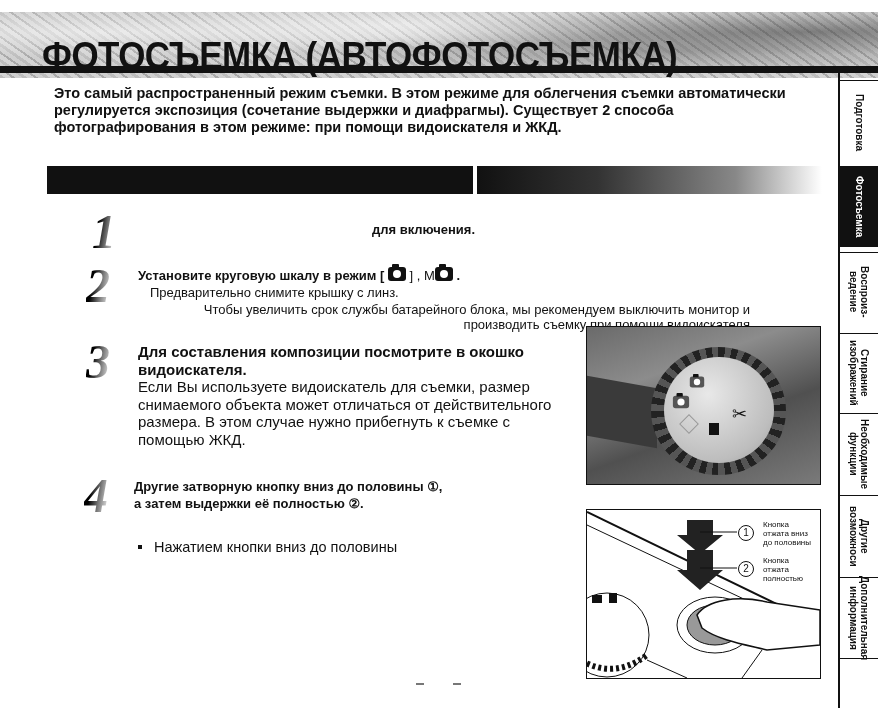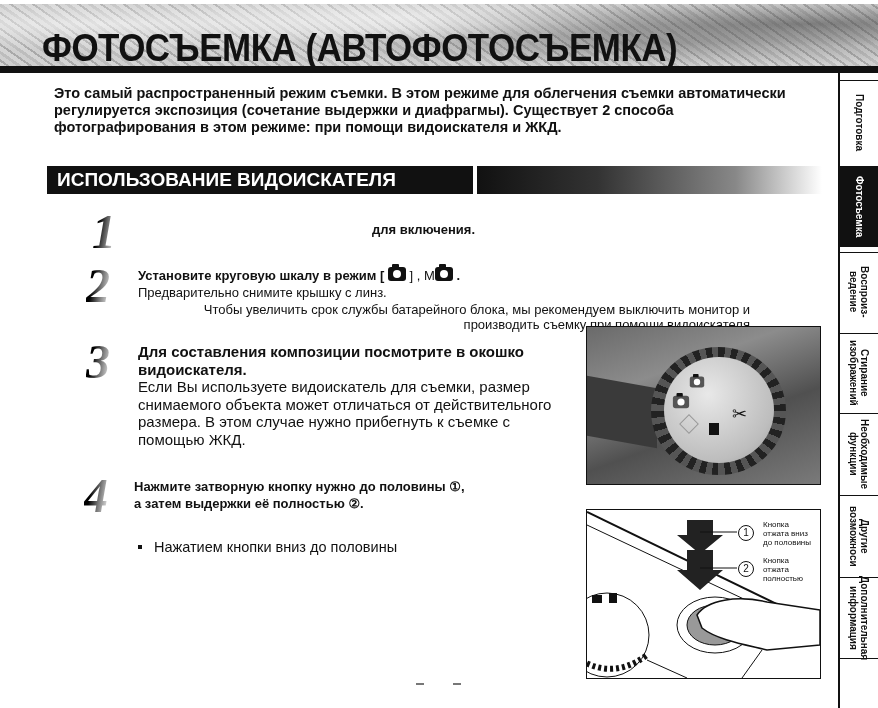--- a/index.html
+++ b/index.html
@@ -1,17 +1,17 @@
 <!DOCTYPE html>
 <html><head>
 <meta charset="utf-8">
 <style>
   html, body { margin:0; padding:0; background:#fff; }
   body { width:878px; height:708px; position:relative; overflow:hidden; font-family:"Liberation Sans", sans-serif; color:#111; }
-  .header { position:absolute; left:0; top:4px; width:878px; height:66px;
+  .header { position:absolute; left:0; top:12px; width:878px; height:66px;
     background:
       radial-gradient(ellipse at 12% 30%, rgba(255,255,255,0.55) 0, rgba(255,255,255,0) 40%),
       radial-gradient(ellipse at 45% 20%, rgba(255,255,255,0.5) 0, rgba(255,255,255,0) 35%),
       radial-gradient(ellipse at 75% 60%, rgba(90,90,90,0.45) 0, rgba(90,90,90,0) 40%),
       radial-gradient(ellipse at 92% 30%, rgba(70,70,70,0.6) 0, rgba(70,70,70,0) 35%),
       repeating-linear-gradient(35deg, #bdbdbd 0 3px, #d4d4d4 3px 7px, #a9a9a9 7px 9px, #cfcfcf 9px 13px);
   }
   .header-title { position:absolute; left:42px; top:23px; font-size:38px; font-weight:bold; color:#111; letter-spacing:-0.5px; transform:scaleX(0.92); transform-origin:left top; white-space:nowrap; }
   .header-rule { position:absolute; left:0; top:66px; width:878px; height:7px; background:#111; }
   .sidebar-line { position:absolute; left:838px; top:73px; width:2px; height:635px; background:#111; }
@@ -49,44 +49,43 @@
   <div class="header-title">ФОТОСЪЕМКА (АВТОФОТОСЪЕМКА)</div>
 </div>
 <div class="header-rule"></div>
 <div class="sidebar-line"></div>
 
 <div class="intro">Это самый распространенный режим съемки. В этом режиме для облегчения съемки автоматически регулируется экспозиция (сочетание выдержки и диафрагмы). Существует 2 способа фотографирования в этом режиме: при помощи видоискателя и ЖКД.</div>
 
 <div class="section-bar">
   <div class="label-bg"></div>
   <div class="grad"></div>
-  <div class="section-title">ИСПОЛЬЗОВАНИЕ ВИДОИСКАТЕЛЯ</div>
 </div>
 
 <div class="num" style="left:92px;top:208px;">1</div>
 <div class="step-head" style="left:372px;top:222px;">для включения.</div>
 
 <div class="num" style="left:86px;top:262px;">2</div>
 <div class="step-head" style="left:138px;top:267px;">
   <span>Установите круговую шкалу в режим [</span>
   <span class="cam-icon"></span>
   <span style="font-weight:normal;">] , M</span><span class="cam-icon"></span>
   <span>.</span>
 </div>
-<div class="step-text" style="left:138px;top:285px;">Предварительно снимите крышку с линз.</div>
+<div class="step-text" style="left:150px;top:285px;">Предварительно снимите крышку с линз.</div>
 <div class="step-text" style="left:150px;top:302px;width:600px;text-align:right;">Чтобы увеличить срок службы батарейного блока, мы рекомендуем выключить монитор и производить съемку при помощи видоискателя</div>
 
 <div class="num" style="left:86px;top:338px;">3</div>
 <div class="step3">
   <b>Для составления композиции посмотрите в окошко видоискателя.</b>
   <span>Если Вы используете видоискатель для съемки, размер снимаемого объекта может отличаться от действительного размера. В этом  случае нужно прибегнуть к съемке с помощью ЖКД.</span>
 </div>
 
 <div class="num" style="left:84px;top:472px;">4</div>
-<div class="step-head" style="left:134px;top:479px;">Нажмите затворную кнопку нужно до половины ①,</div>
+<div class="step-head" style="left:134px;top:479px;">Другие затворную кнопку вниз до половины ①,</div>
 <div class="step-head" style="left:134px;top:496px;">а затем выдержки её полностью ②.</div>
 <div style="position:absolute;left:138px;top:513px;font-size:14.5px;margin-top:26px;">
   <span style="display:inline-block;width:4px;height:4px;background:#111;vertical-align:3px;margin-right:12px;"></span><span>Нажатием кнопки вниз до половины</span>
 </div>
 
 <div class="photo1">
   <div style="position:absolute;left:0;top:55px;width:70px;height:60px;background:#3a3a3a;transform:skewY(10deg);"></div>
   <div class="dial-outer"></div>
   <div class="dial-inner">
     <span class="cam-icon" style="position:absolute;left:24px;top:18px;background:#555;transform:scale(0.8);"></span>

